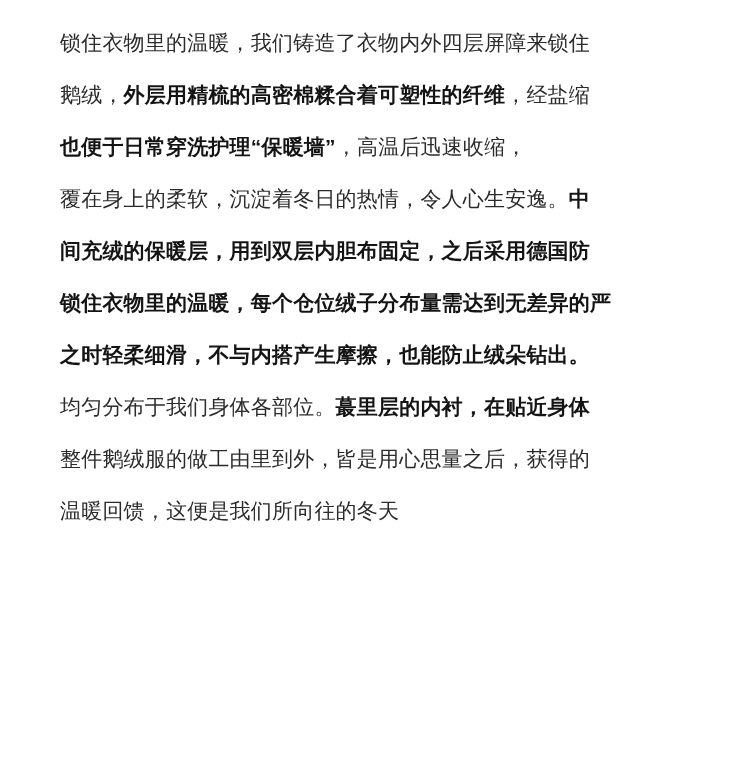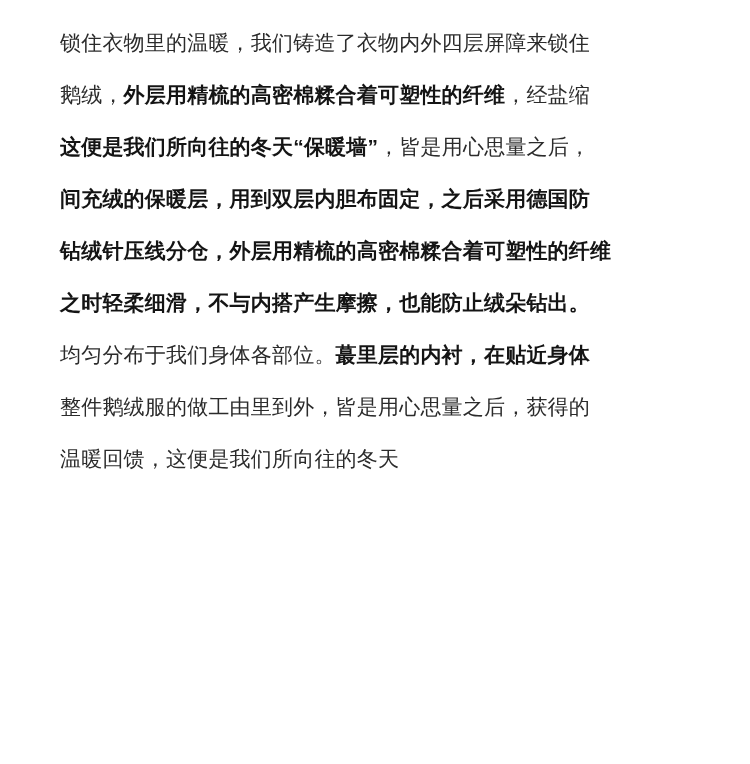--- a/index.html
+++ b/index.html
@@ -34,20 +34,21 @@
     font-weight: 700;
     color: #141414;
   }
 </style>
 </head>
 <body>
 
 <div class="article" id="article">
     <div class="line"><span class="run-regular">锁住衣物里的温暖，我们铸造了衣物内外四层屏障来锁住</span></div>
     <div class="line"><span class="run-regular">鹅绒，</span><span class="run-bold">外层用精梳的高密棉糅合着可塑性的纤维</span><span class="run-regular">，经盐缩</span></div>
-    <div class="line"><span class="run-bold">这便是我们所向往的冬天“保暖墙”</span><span class="run-regular">，皆是用心思量之后，</span></div>
+    <div class="line"><span class="run-bold">也便于日常穿洗护理“保暖墙”</span><span class="run-regular">，高温后迅速收缩，</span></div>
+    <div class="line"><span class="run-regular">覆在身上的柔软，沉淀着冬日的热情，令人心生安逸。</span><span class="run-bold">中</span></div>
     <div class="line"><span class="run-bold">间充绒的保暖层，用到双层内胆布固定，之后采用德国防</span></div>
-    <div class="line"><span class="run-bold">钻绒针压线分仓，外层用精梳的高密棉糅合着可塑性的纤维</span></div>
+    <div class="line"><span class="run-bold">锁住衣物里的温暖，每个仓位绒子分布量需达到无差异的严</span></div>
     <div class="line"><span class="run-bold">之时轻柔细滑，不与内搭产生摩擦，也能防止绒朵钻出。</span></div>
     <div class="line"><span class="run-regular">均匀分布于我们身体各部位。</span><span class="run-bold">蕞里层的内衬，在贴近身体</span></div>
     <div class="line"><span class="run-regular">整件鹅绒服的做工由里到外，皆是用心思量之后，获得的</span></div>
     <div class="line"><span class="run-regular">温暖回馈，这便是我们所向往的冬天</span></div>
   </div>
 
 </body></html>

